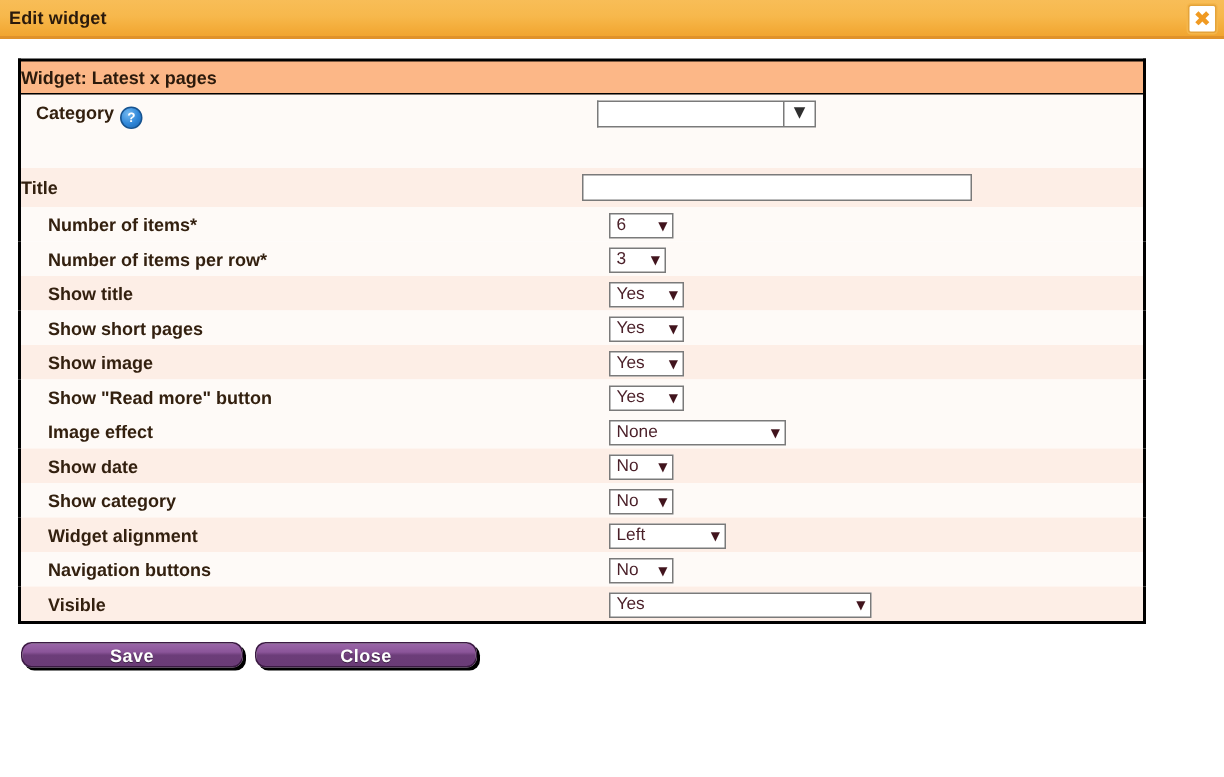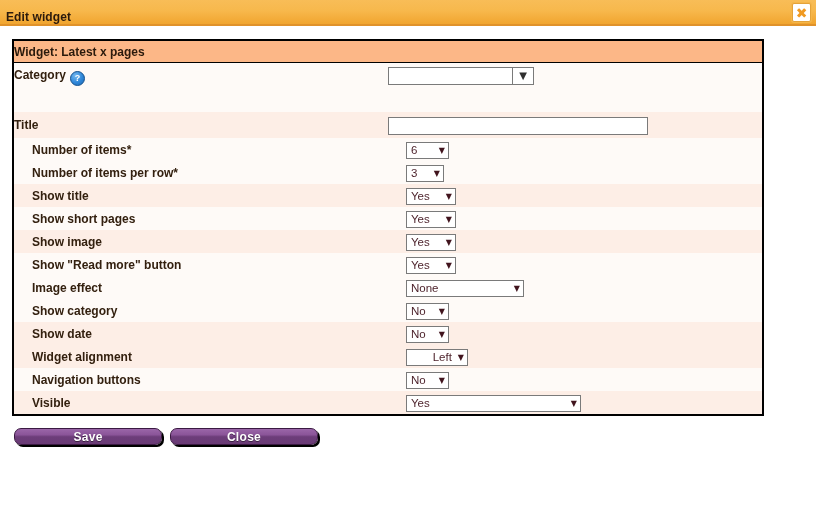--- a/index.html
+++ b/index.html
@@ -16,21 +16,21 @@
   }
 
   
   .titlebar {
     position: relative;
     height: 26px;
     box-sizing: border-box;
     background: linear-gradient(to bottom, #f8bd57 0%, #f7b84c 45%, #f1a52f 100%);
     border-bottom: 2px solid #e0922a;
     display: flex;
-    align-items: flex-end;
+    align-items: center;
   }
   .titlebar-title {
     font-size: 12px;
     font-weight: bold;
     color: #2b1a0c;
     padding-left: 6px;
     letter-spacing: 0.1px;
   }
   .close-btn {
     position: absolute;
@@ -87,21 +87,21 @@
     padding-left: 6px;
     font-size: 12px;
     font-weight: bold;
     color: #33200f;
     white-space: nowrap;
   }
   td.field {
     padding-left: 0;
   }
   tr.r td { height: 23px; padding-left: 18px; }
-  tr.r-tall td { height: 44px; vertical-align: top; }
+  tr.r-tall td { height: 44px; vertical-align: top; padding-left: 10px; }
   tr.r-tall td.label { padding-top: 5px; }
   tr.r-tall td.field { padding-top: 4px; }
   tr.r-title td { height: 26px; }
   tr.r-opt td { height: 37px; vertical-align: top; }
   tr.r-opt td.label { padding-top: 4px; }
   tr.r-opt td.field { padding-top: 3px; }
 
   
   .sel {
     display: inline-flex;
@@ -121,21 +121,21 @@
   .sel .caret {
     font-size: 8px;
     color: #41141d;
     margin-left: 6px;
     font-family: "DejaVu Sans", sans-serif;
   }
   .sel.w-xs { width: 38px; }
   .sel.w-s  { width: 43px; }
   .sel.w-sm { width: 50px; }
   .sel.w-m  { width: 60px; }
-  .sel.w-al { width: 62px; justify-content: flex-end; }
+  .sel.w-al { width: 78px; }
   .sel.w-l  { width: 118px; }
   .sel.w-xl { width: 160px; }
   .sel.w-xxl{ width: 175px; }
 
   
   .combo {
     display: inline-flex;
     align-items: stretch;
     height: 18px;
   }
@@ -327,32 +327,32 @@
       <tr class="r plain">
         <td class="label">Image effect</td>
         <td class="field">
           <span class="sel w-l">
             <span>None</span>
             <span class="caret">▼</span>
           </span>
         </td>
       </tr>
 
-      <tr class="r plain">
-        <td class="label">Show category</td>
+      <tr class="r alt">
+        <td class="label">Show date</td>
         <td class="field">
           <span class="sel w-s">
             <span>No</span>
             <span class="caret">▼</span>
           </span>
         </td>
       </tr>
 
-      <tr class="r alt">
-        <td class="label">Show date</td>
+      <tr class="r plain">
+        <td class="label">Show category</td>
         <td class="field">
           <span class="sel w-s">
             <span>No</span>
             <span class="caret">▼</span>
           </span>
         </td>
       </tr>
 
       <tr class="r alt">
         <td class="label">Widget alignment</td>

